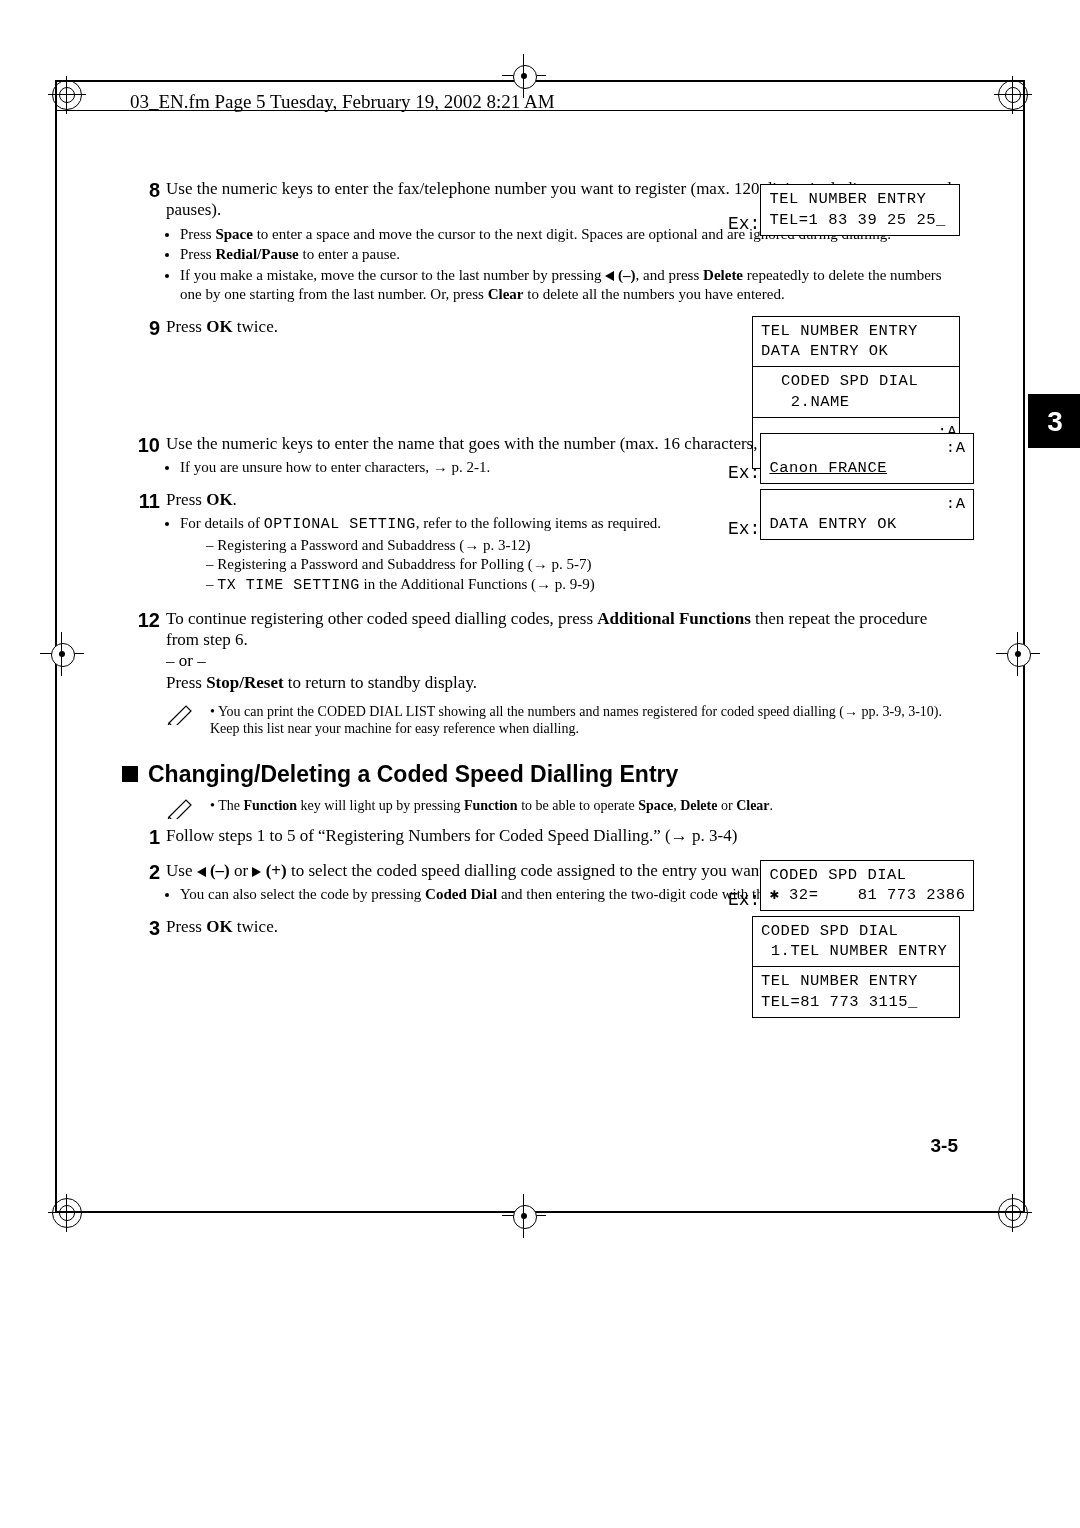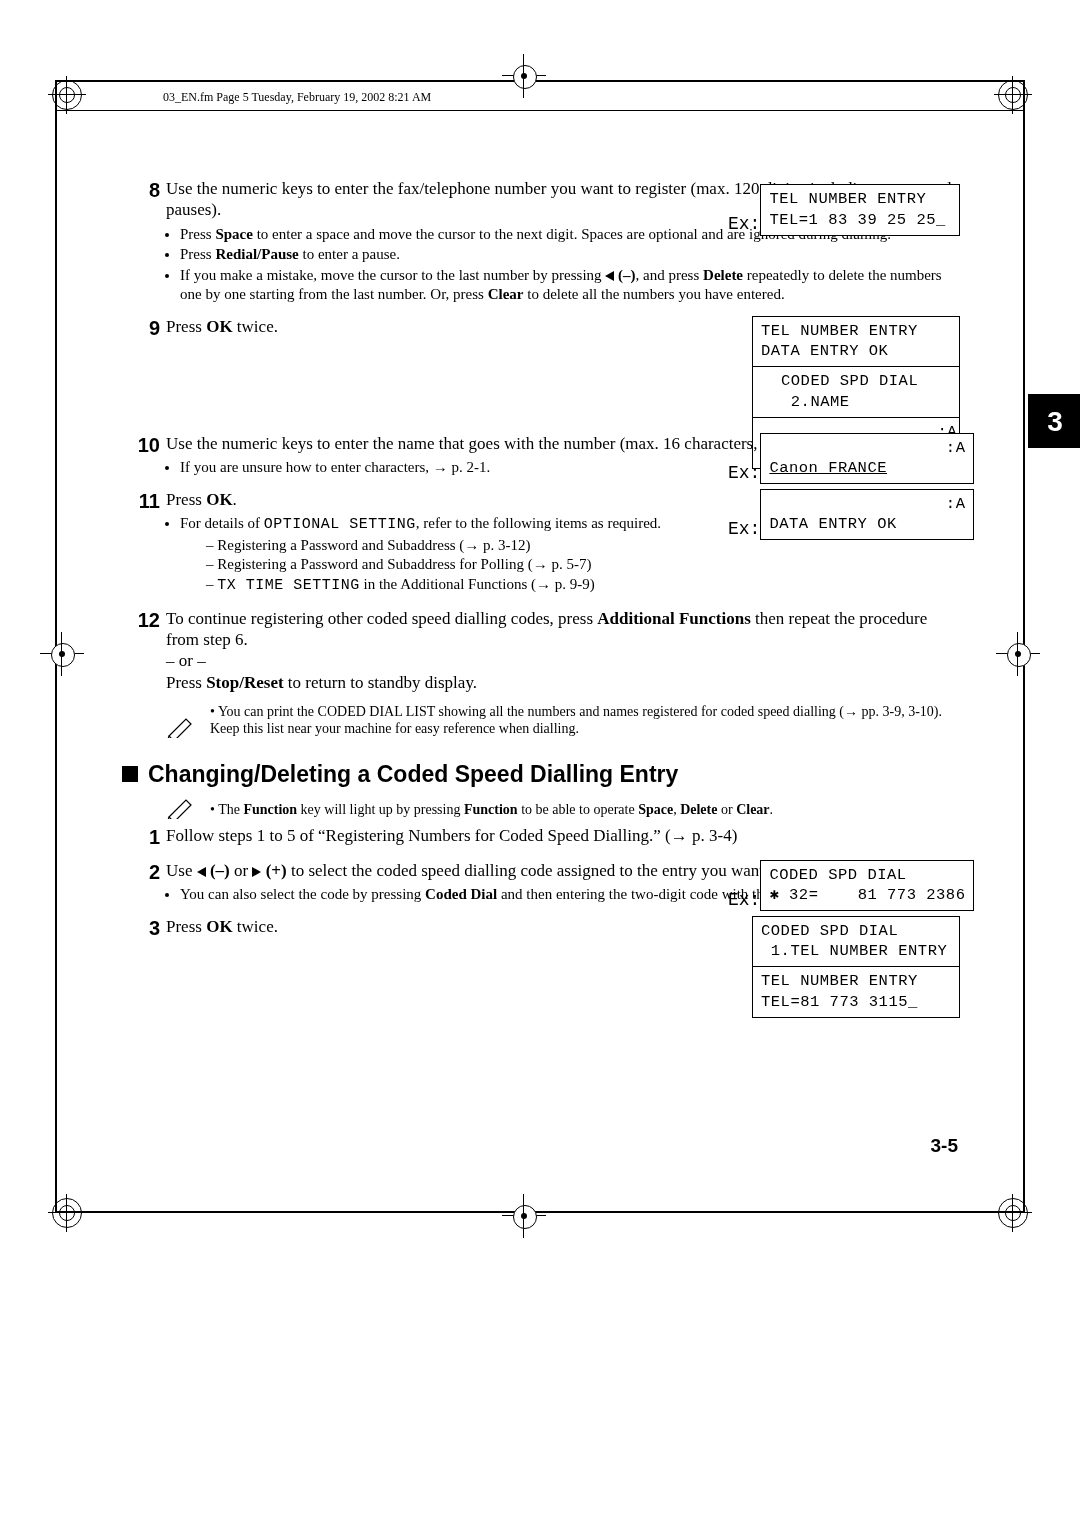--- a/index.html
+++ b/index.html
@@ -55,22 +55,21 @@
   .target .dot {
     position: absolute; left: 19px; top: 19px; width: 6px; height: 6px;
     background: #000; border-radius: 50%;
   }
   .header-line {
     position: absolute; left: 55px; right: 55px; top: 110px;
     height: 0; border-top: 1px solid #000;
   }
   .header-text {
     position: absolute; left: 130px; top: 90px;
-    font-size: 12px;
-    margin-left: 33px;
+    font-size: 19px;
   }
   .content {
     position: absolute;
     left: 122px; top: 178px;
     width: 838px;
   }
   .step { display: flex; margin-bottom: 10px; }
   .step .n {
     width: 38px; flex: 0 0 38px;
     text-align: right; padding-right: 6px;
@@ -102,21 +101,21 @@
   .chapter-tab {
     position: absolute; right: -122px; top: 216px;
     width: 54px; height: 54px; background: #000; color: #fff;
     font-family: Arial, Helvetica, sans-serif; font-weight: bold;
     font-size: 28px; display: flex; align-items: center; justify-content: center;
   }
   .note-icon {
     width: 28px; height: 22px; position: relative; flex: 0 0 28px;
   }
   .note-icon svg { width: 28px; height: 22px; }
-  .note-row { display: flex; gap: 16px; margin: 10px 0 6px 44px; align-items: flex-end; }
+  .note-row { display: flex; gap: 16px; margin: 10px 0 6px 44px; }
   .note-text { font-size: 14px; }
   .section-h {
     font-family: Arial, Helvetica, sans-serif;
     font-weight: bold; font-size: 23px;
     margin: 22px 0 8px 0;
     display: flex; align-items: center; gap: 10px;
   }
   .section-h .sq {
     width: 16px; height: 16px; background: #000; display: inline-block;
   }

